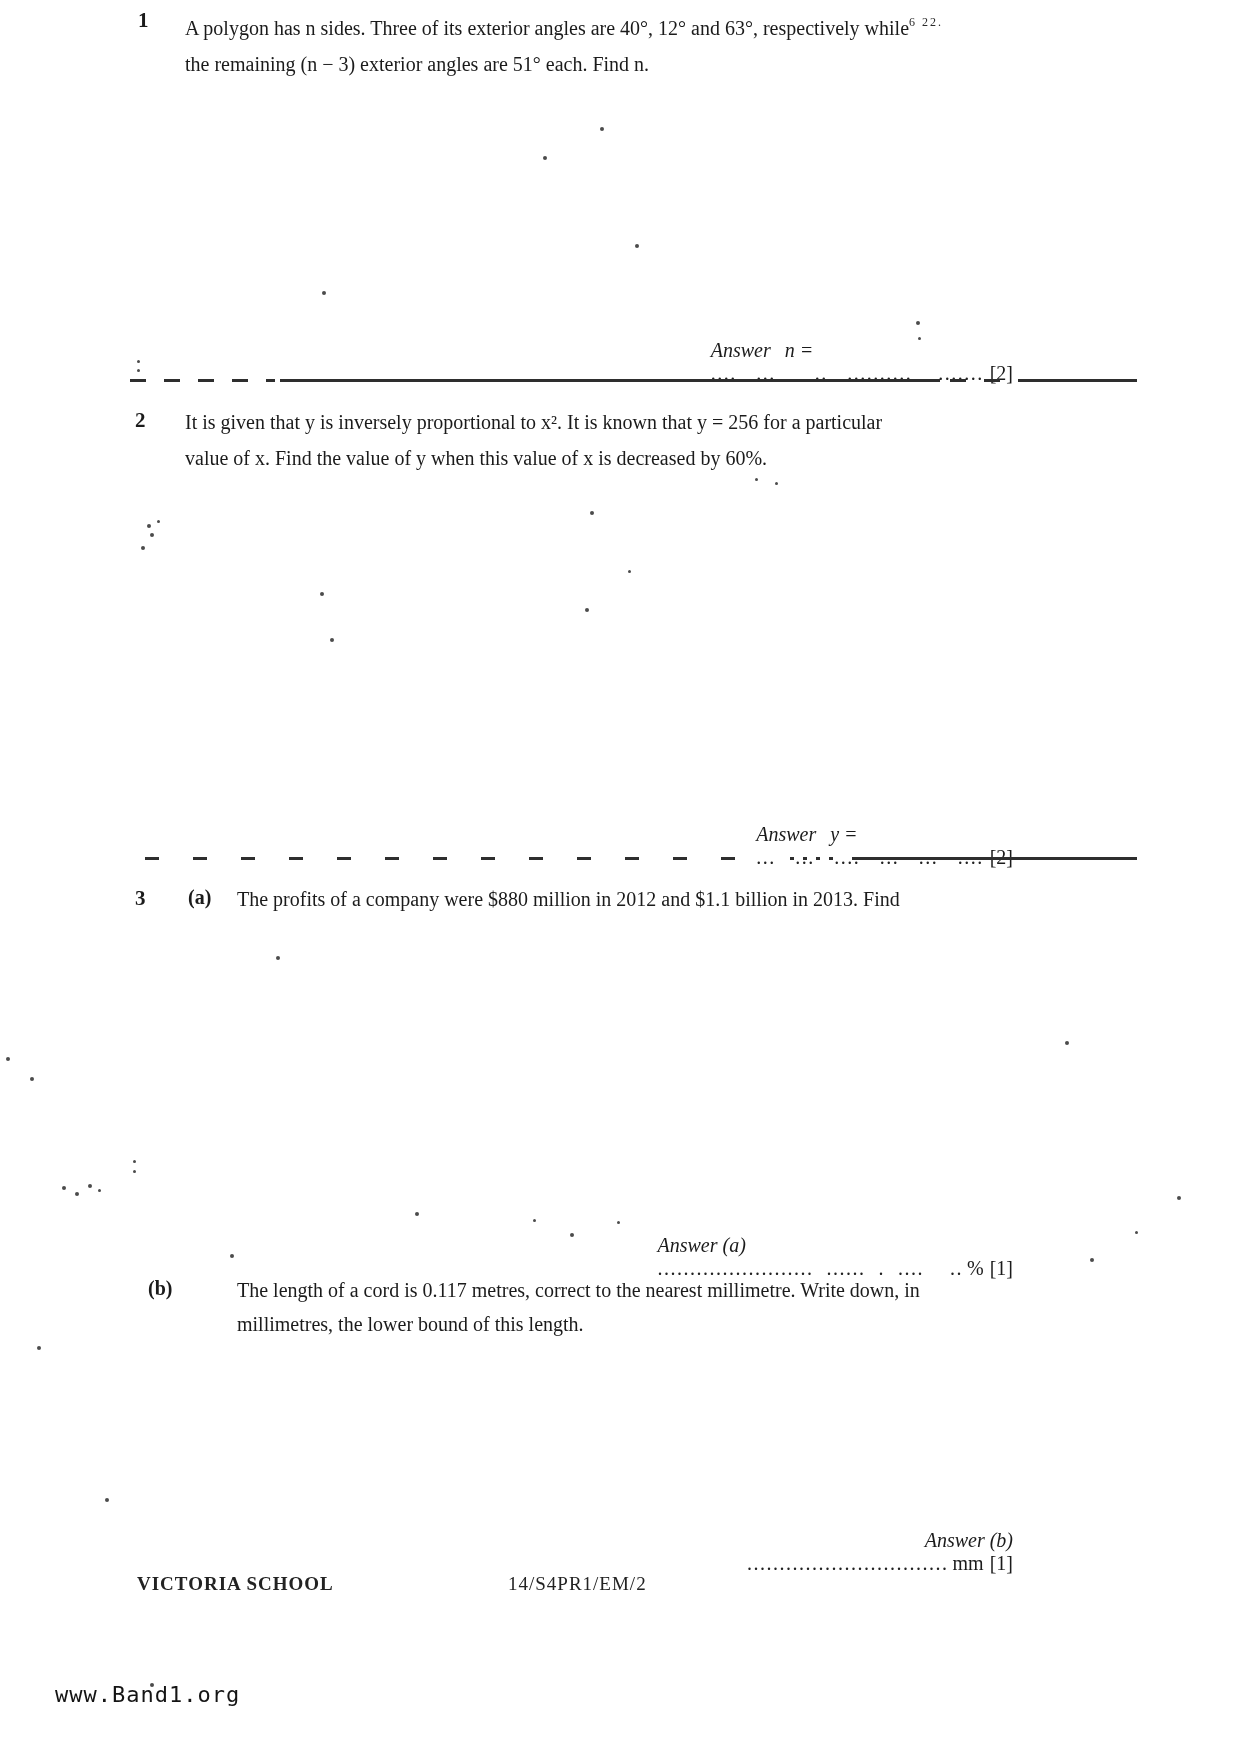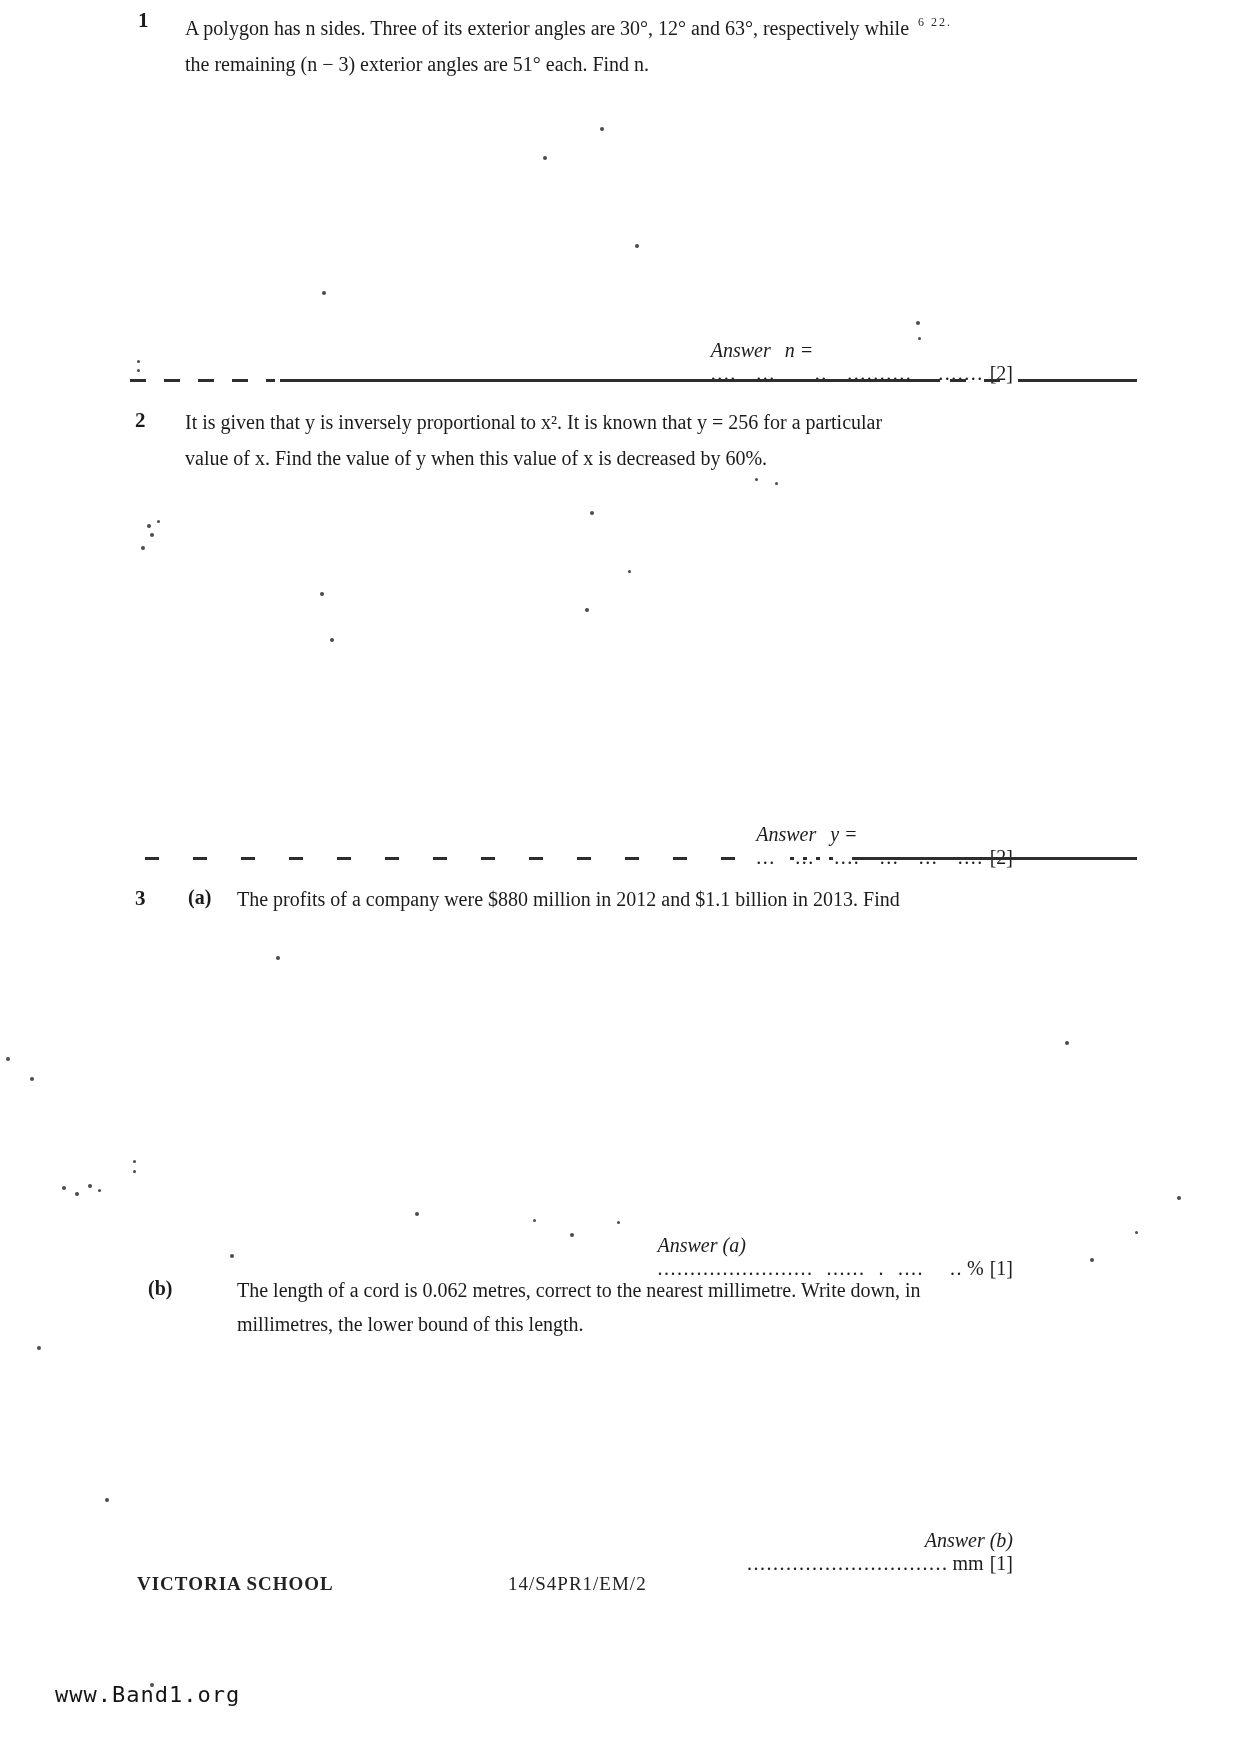--- a/index.html
+++ b/index.html
@@ -9,21 +9,21 @@
     background:#ffffff;
     font-family:"Liberation Serif","DejaVu Serif",serif;
     color:#1b1b1b;
     overflow:hidden;
   }
   .abs{position:absolute;}
   .q-number{font-weight:bold;font-size:21px;}
   .part-label{font-weight:bold;font-size:20px;}
   .q-text{font-size:20px;line-height:36px;}
   .q-line{white-space:nowrap;}
-  .annotation-sup{font-size:12px;vertical-align:9px;letter-spacing:2px;color:#2a2a2a;margin-left:9px;}
+  .annotation-sup{font-size:12px;vertical-align:9px;letter-spacing:2px;color:#2a2a2a;}
   .answer-line{font-size:20px;white-space:pre;}
   .answer-label{font-style:italic;}
   .answer-var{font-style:italic;margin-left:14px;}
   .answer-dots{letter-spacing:1.5px;color:#222;}
   .answer-unit{margin-left:4px;}
   .answer-marks{margin-left:6px;}
   .divider-seg{height:3px;background:#2e2e2e;}
   .divider-dashed{
     height:3px;background:none;
     background-image:repeating-linear-gradient(90deg,#2e2e2e 0px,#2e2e2e 16px,transparent 16px,transparent 34px);
@@ -43,21 +43,21 @@
   }
   .speck{position:absolute;background:#2b2b2b;border-radius:50%;opacity:.85;}
 </style>
 </head>
 <body>
 
 <div id="page">
 
   <span class="abs q-number" style="left:138px;top:8px;">1</span>
   <div class="abs q-text" style="left:185px;top:4px;">
-    <div class="q-line"><span>A polygon has n sides. Three of its exterior angles are 30°, 12° and 63°, respectively while</span><sup class="annotation-sup">6 22.</sup></div>
+    <div class="q-line"><span>A polygon has n sides. Three of its exterior angles are 40°, 12° and 63°, respectively while</span><sup class="annotation-sup">6 22.</sup></div>
     <div class="q-line">the remaining (n − 3) exterior angles are 51° each. Find n.</div>
   </div>
 
   <div class="abs answer-line" style="right:226px;top:316px;">
     <span class="answer-label">Answer</span><span class="answer-var">n =</span>
     <span class="answer-dots">....   ...      ..   ..........    .......</span><span class="answer-marks">[2]</span>
   </div>
 
   <div>
     <div class="abs divider-dashed" style="left:130px;top:379px;width:145px;"></div>
@@ -89,21 +89,21 @@
     <div class="q-line">The profits of a company were $880 million in 2012 and $1.1 billion in 2013. Find</div>
   </div>
 
   <div class="abs answer-line" style="right:226px;top:1211px;">
     <span class="answer-label">Answer (a)</span>
     <span class="answer-dots">........................  ......  .  ....    ..</span><span class="answer-unit">%</span><span class="answer-marks">[1]</span>
   </div>
 
   <span class="abs part-label" style="left:148px;top:1277px;">(b)</span>
   <div class="abs q-text" style="left:237px;top:1273px;line-height:34px;">
-    <div class="q-line">The length of a cord is 0.062 metres, correct to the nearest millimetre. Write down, in</div>
+    <div class="q-line">The length of a cord is 0.117 metres, correct to the nearest millimetre. Write down, in</div>
     <div class="q-line">millimetres, the lower bound of this length.</div>
   </div>
 
   <div class="abs answer-line" style="right:226px;top:1506px;text-align:right;">
     <span class="answer-label">Answer (b)</span>
     <span class="answer-dots">...............................</span><span class="answer-unit">mm</span><span class="answer-marks">[1]</span>
   </div>
 
   <span class="abs footer-text" style="left:137px;top:1573px;font-weight:bold;">VICTORIA SCHOOL</span>
   <span class="abs footer-text" style="left:508px;top:1573px;">14/S4PR1/EM/2</span>

